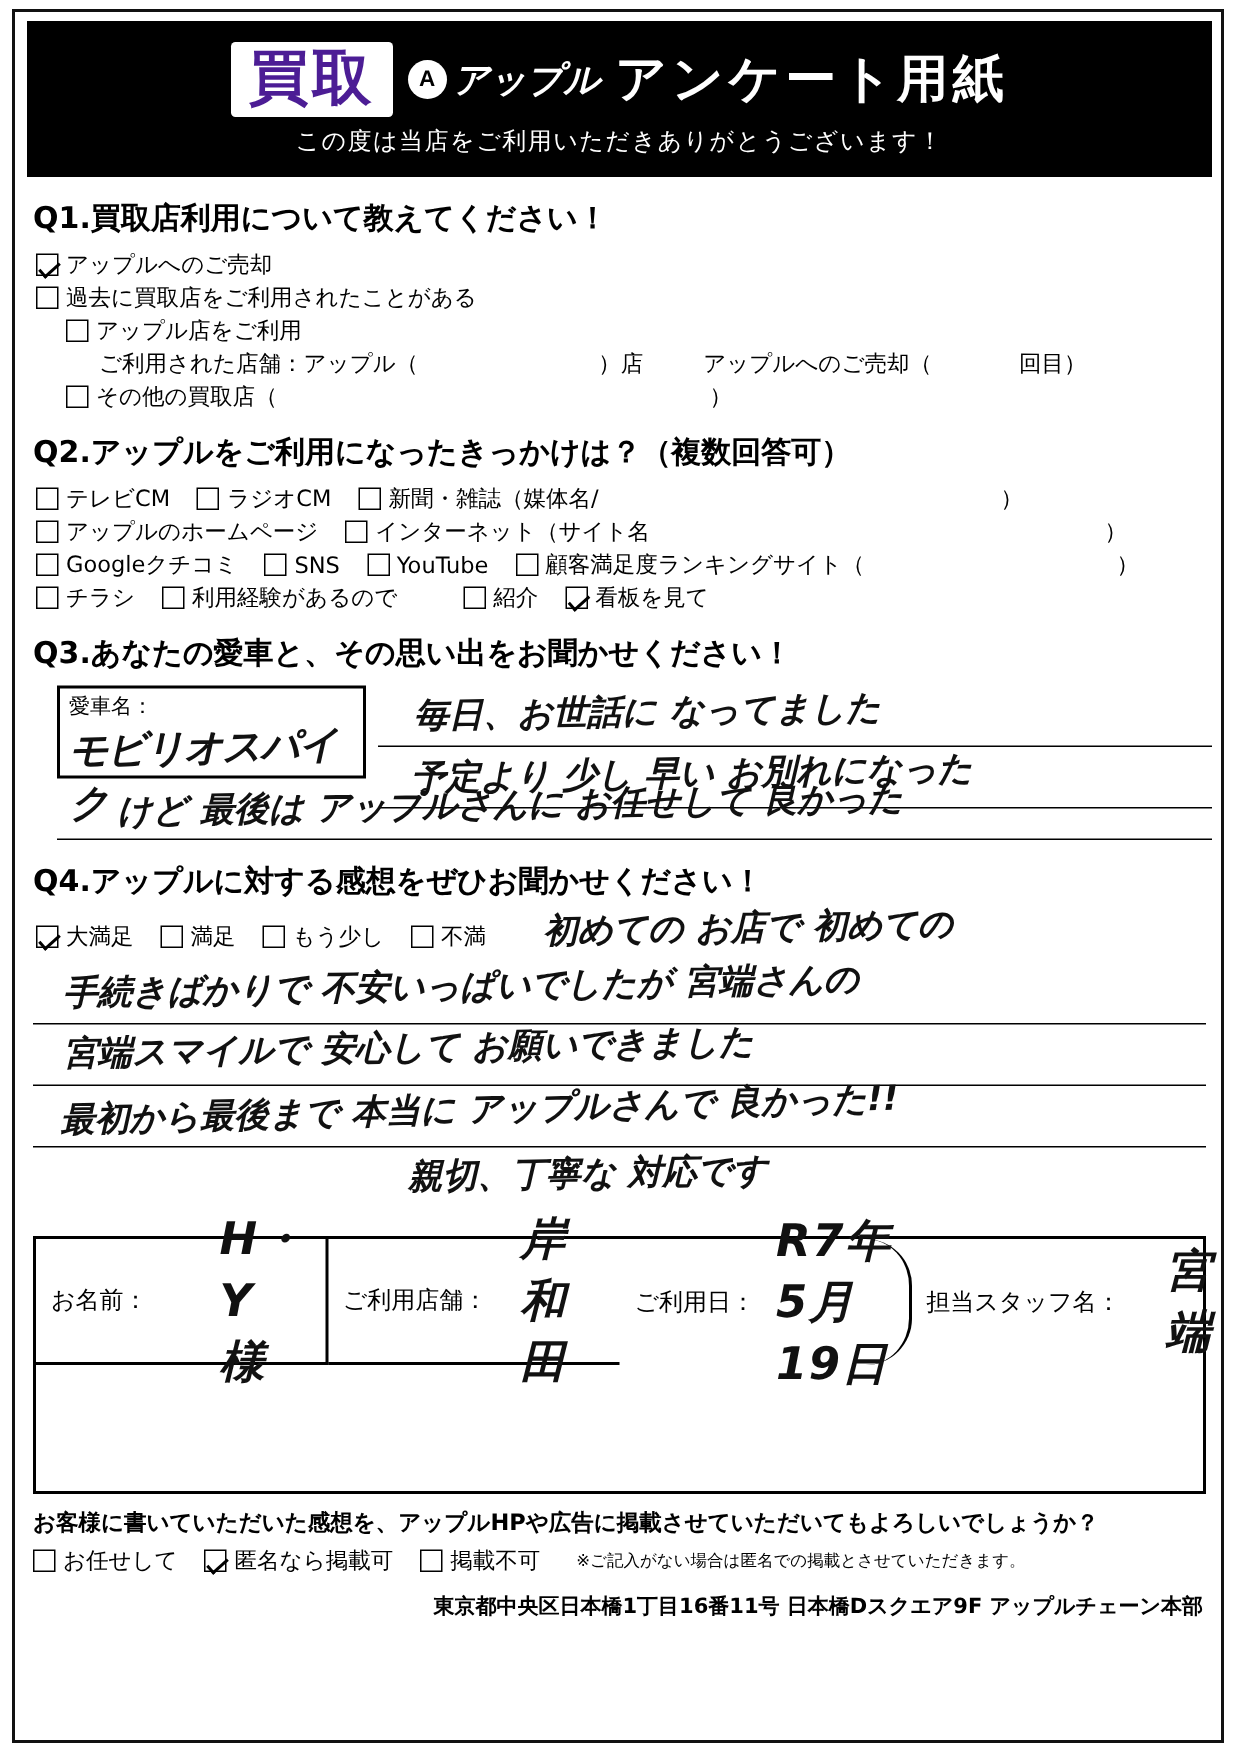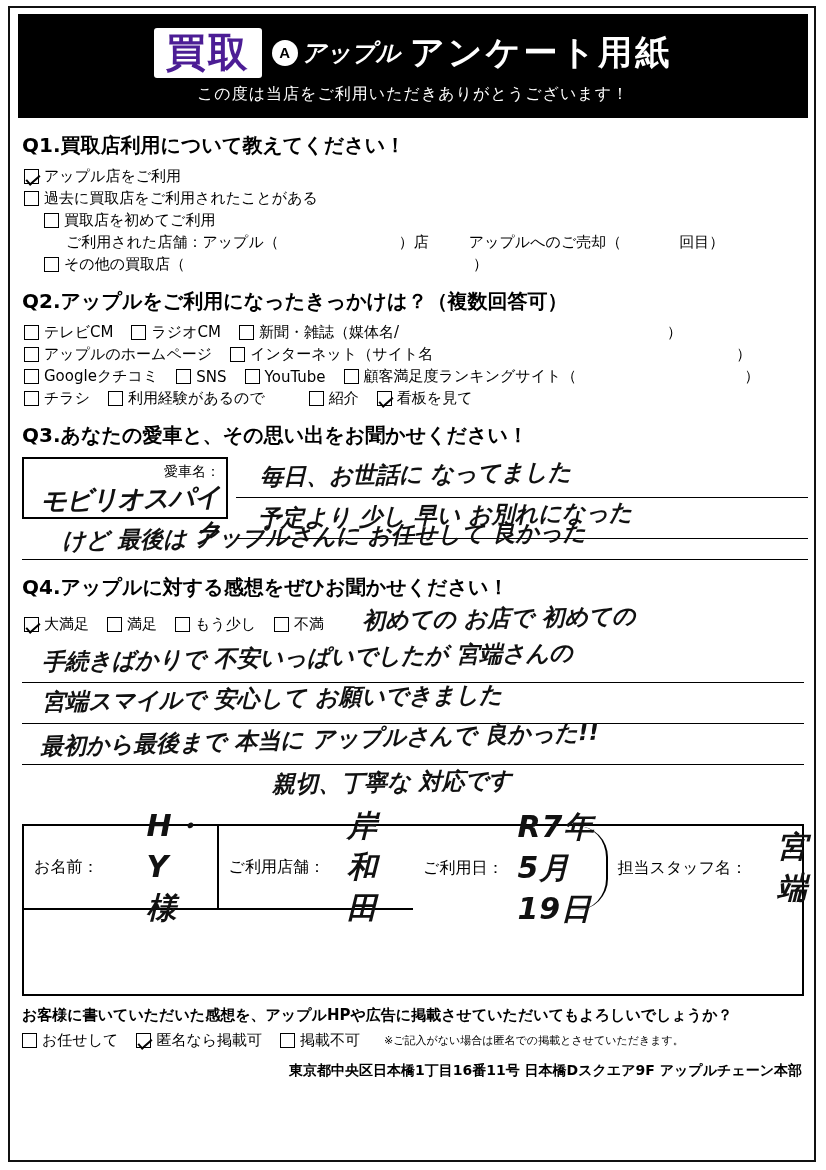--- a/index.html
+++ b/index.html
@@ -152,22 +152,21 @@
   .indent2 { margin-left: 48px; }
   .paren-line { letter-spacing: 0; }
   .dotline {
     display: inline-block;
     min-width: 120px;
   }
 
   
   .q3-wrap {
     position: relative;
-    margin: 4px 0 0 4px;
-    text-align: right;
+    margin: 4px 0 0 20px;
   }
   .car-box {
     border: 2px solid #000;
     width: 206px;
     height: 62px;
     box-sizing: border-box;
     padding: 3px 6px;
     position: relative;
   }
   .car-label {
@@ -299,33 +298,33 @@
         </span>
         <span class="banner-title">アンケート用紙</span>
       </div>
       <div class="banner-sub">この度は当店をご利用いただきありがとうございます！</div>
     </div>
 
     <div class="q-title">Q1.買取店利用について教えてください！</div>
     <div class="opt-line">
       <span class="opt">
           <span class="cb checked"></span>
+          <span>アップルへのご売却</span>
+        </span>
+    </div>
+    <div class="opt-line">
+      <span class="opt">
+          <span class="cb"></span>
+          <span>過去に買取店をご利用されたことがある</span>
+        </span>
+    </div>
+    <div class="opt-line indent1">
+      <span class="opt">
+          <span class="cb"></span>
           <span>アップル店をご利用</span>
-        </span>
-    </div>
-    <div class="opt-line">
-      <span class="opt">
-          <span class="cb"></span>
-          <span>過去に買取店をご利用されたことがある</span>
-        </span>
-    </div>
-    <div class="opt-line indent1">
-      <span class="opt">
-          <span class="cb"></span>
-          <span>買取店を初めてご利用</span>
         </span>
     </div>
     <div class="opt-line indent2 paren-line">
       <span>ご利用された店舗：アップル（</span>
       <span class="dotline"></span>
       <span>）店</span>
       <span style="display:inline-block;width:40px"></span>
       <span>アップルへのご売却（</span>
       <span class="dotline" style="min-width:58px"></span>
       <span>回目）</span>

